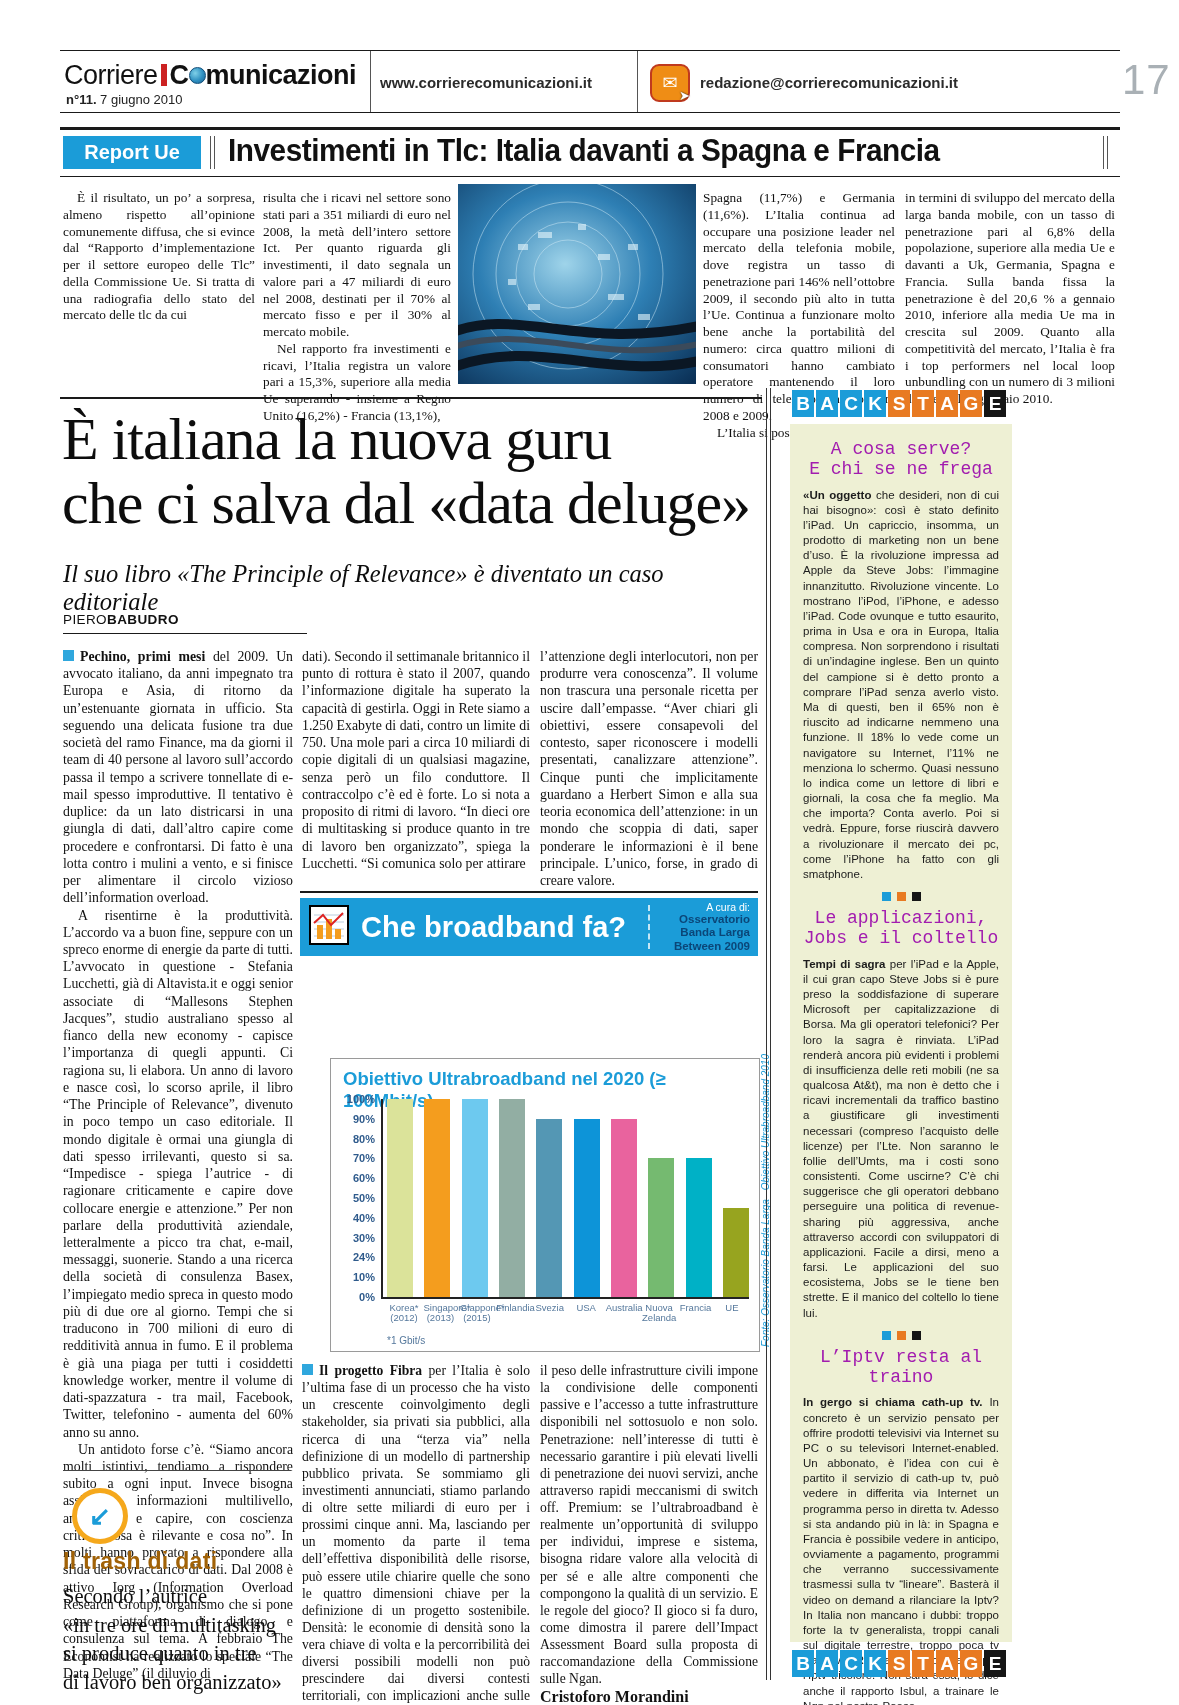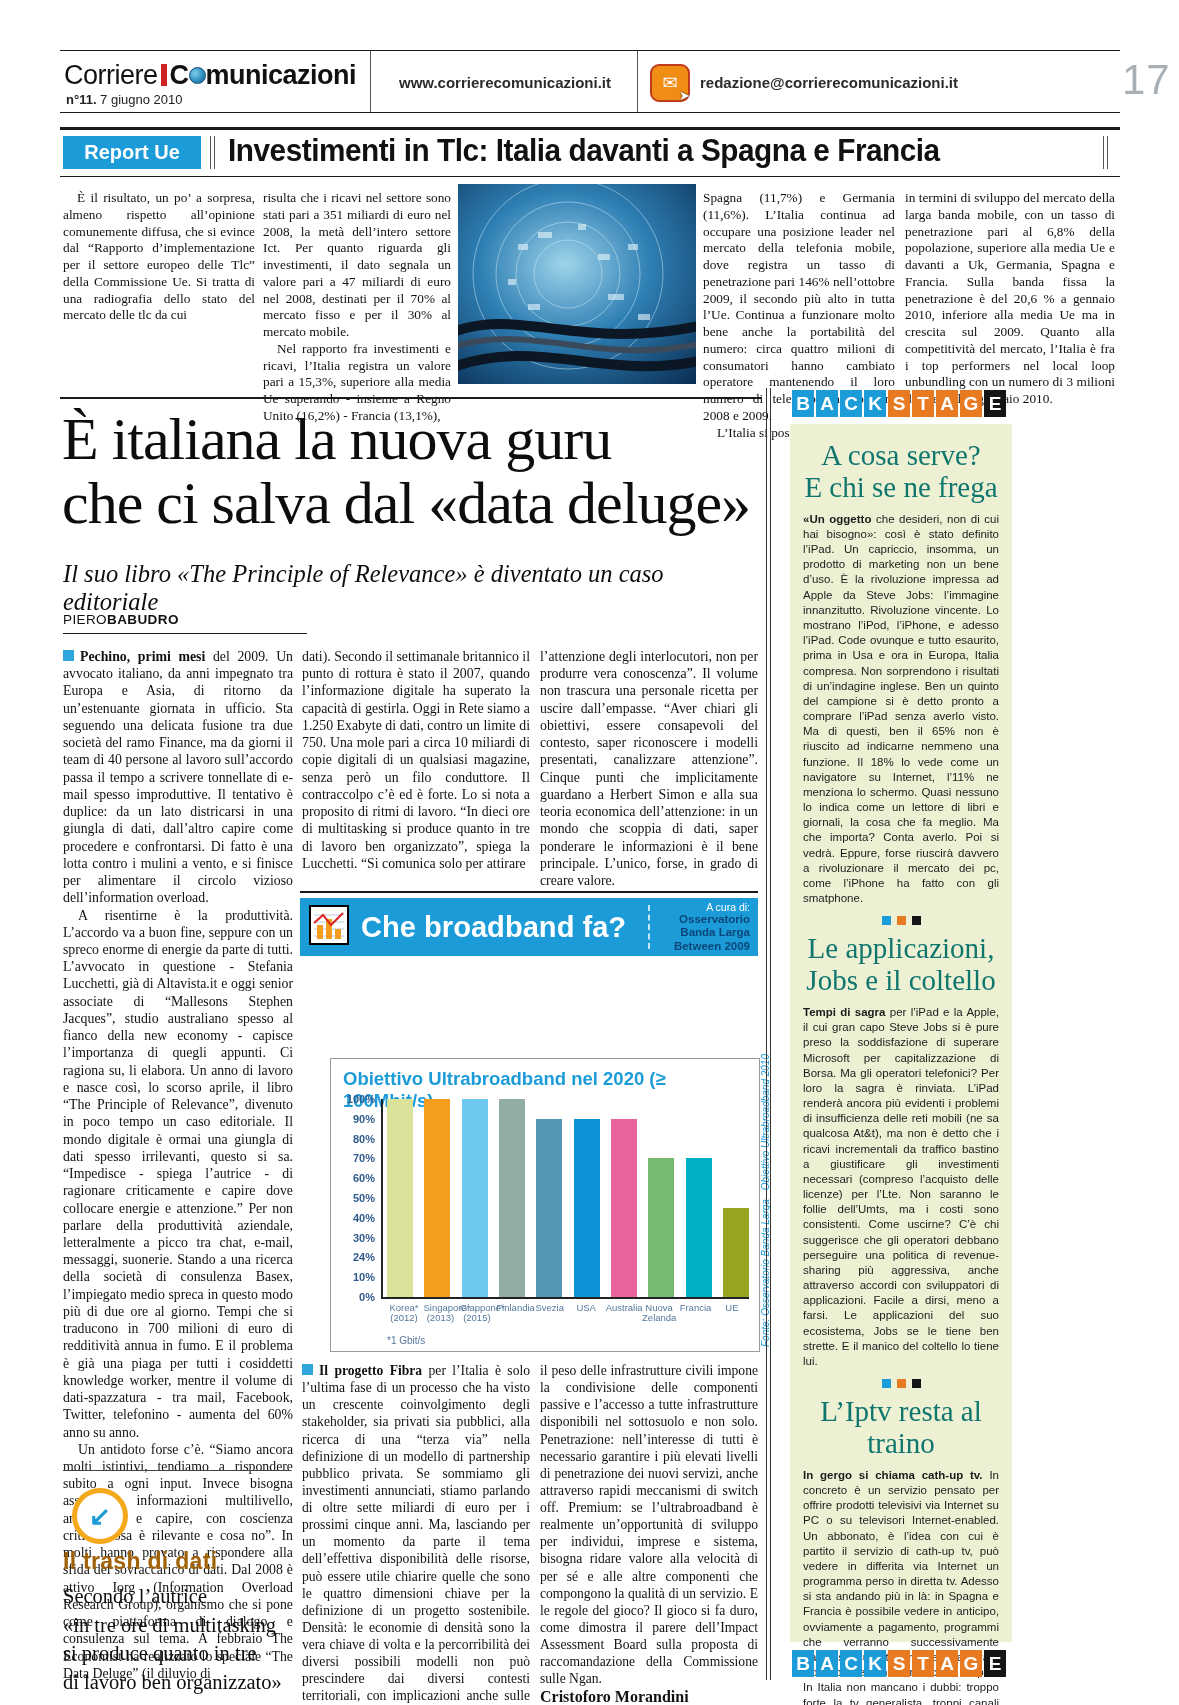--- a/index.html
+++ b/index.html
@@ -60,21 +60,21 @@
   .trash-title{font-family:"Liberation Sans",sans-serif;font-weight:800;font-size:23px;color:#a16207;letter-spacing:.3px;}
   .trash-quote{font-size:20.5px;line-height:1.4;white-space:pre-line;color:#0d0d0d;}
   .trash-icon{width:46px;height:46px;border-radius:50%;border:5px solid #f5a81c;background:#fff;
               display:flex;align-items:center;justify-content:center;color:#1b9cd8;font-weight:800;
               font-size:26px;font-family:"Liberation Sans",sans-serif;}
   
   .backstage{display:flex;gap:2px;}
   .bs-tile{width:22px;height:27px;color:#fff;font-family:"Liberation Sans",sans-serif;font-weight:800;
            font-size:19px;display:flex;align-items:center;justify-content:center;}
   #sidebar{background:#eef0d4;padding:14px 13px 10px 13px;box-sizing:border-box;}
-  .sb-title{font-size:29px;text-align:center;line-height:1.1;margin:2px 0 8px 0;color:#0f766e;}
+  .sb-title{font-size:18px;text-align:center;line-height:1.1;margin:2px 0 8px 0;color:#a21caf;font-family:Liberation Mono, monospace;}
   .sb-body{font-family:"Liberation Sans",sans-serif;font-size:11.5px;line-height:1.32;text-align:justify;
            color:#1c1c1c;word-spacing:.5px;}
   .sb-div{display:flex;justify-content:center;gap:6px;margin:10px 0 8px 0;}
   .sb-sq{width:9px;height:9px;}
   .sig{font-weight:700;text-align:left;font-size:16px;}
   .sig2{font-style:italic;text-align:right;font-size:13px;}
 </style>
 </head>
 <body>
 
@@ -85,21 +85,21 @@
   <div class="abs vline" style="left:370px;top:51px;height:61px"></div>
   <div class="abs vline" style="left:637px;top:51px;height:61px"></div>
 
   <div class="abs logo-line" style="left:64px;top:60px">
     <span class="logo-light">Corriere</span><span class="logo-red"></span><span class="logo-bold">C</span><span class="globe"></span><span class="logo-bold">municazioni</span>
   </div>
   <div class="abs issue" style="left:66px;top:92px">
     <b>n°11.</b><span> 7 giugno 2010</span>
   </div>
 
-  <div class="abs hdr-link" style="left:380px;top:74px;width:250px;text-align:center">www.corrierecomunicazioni.it</div>
+  <div class="abs hdr-link" style="left:380px;top:74px;width:250px;text-align:left">www.corrierecomunicazioni.it</div>
 
   <div class="abs mail-icon" style="left:650px;top:64px">
     <span>✉</span>
     <span class="cursor">➤</span>
   </div>
   <div class="abs hdr-link" style="left:700px;top:74px">redazione@corrierecomunicazioni.it</div>
 
   <div class="abs pagenum" style="left:1122px;top:56px">17</div>
 
   <div class="abs rule" style="left:60px;top:127px;width:1060px;height:3px"></div>

